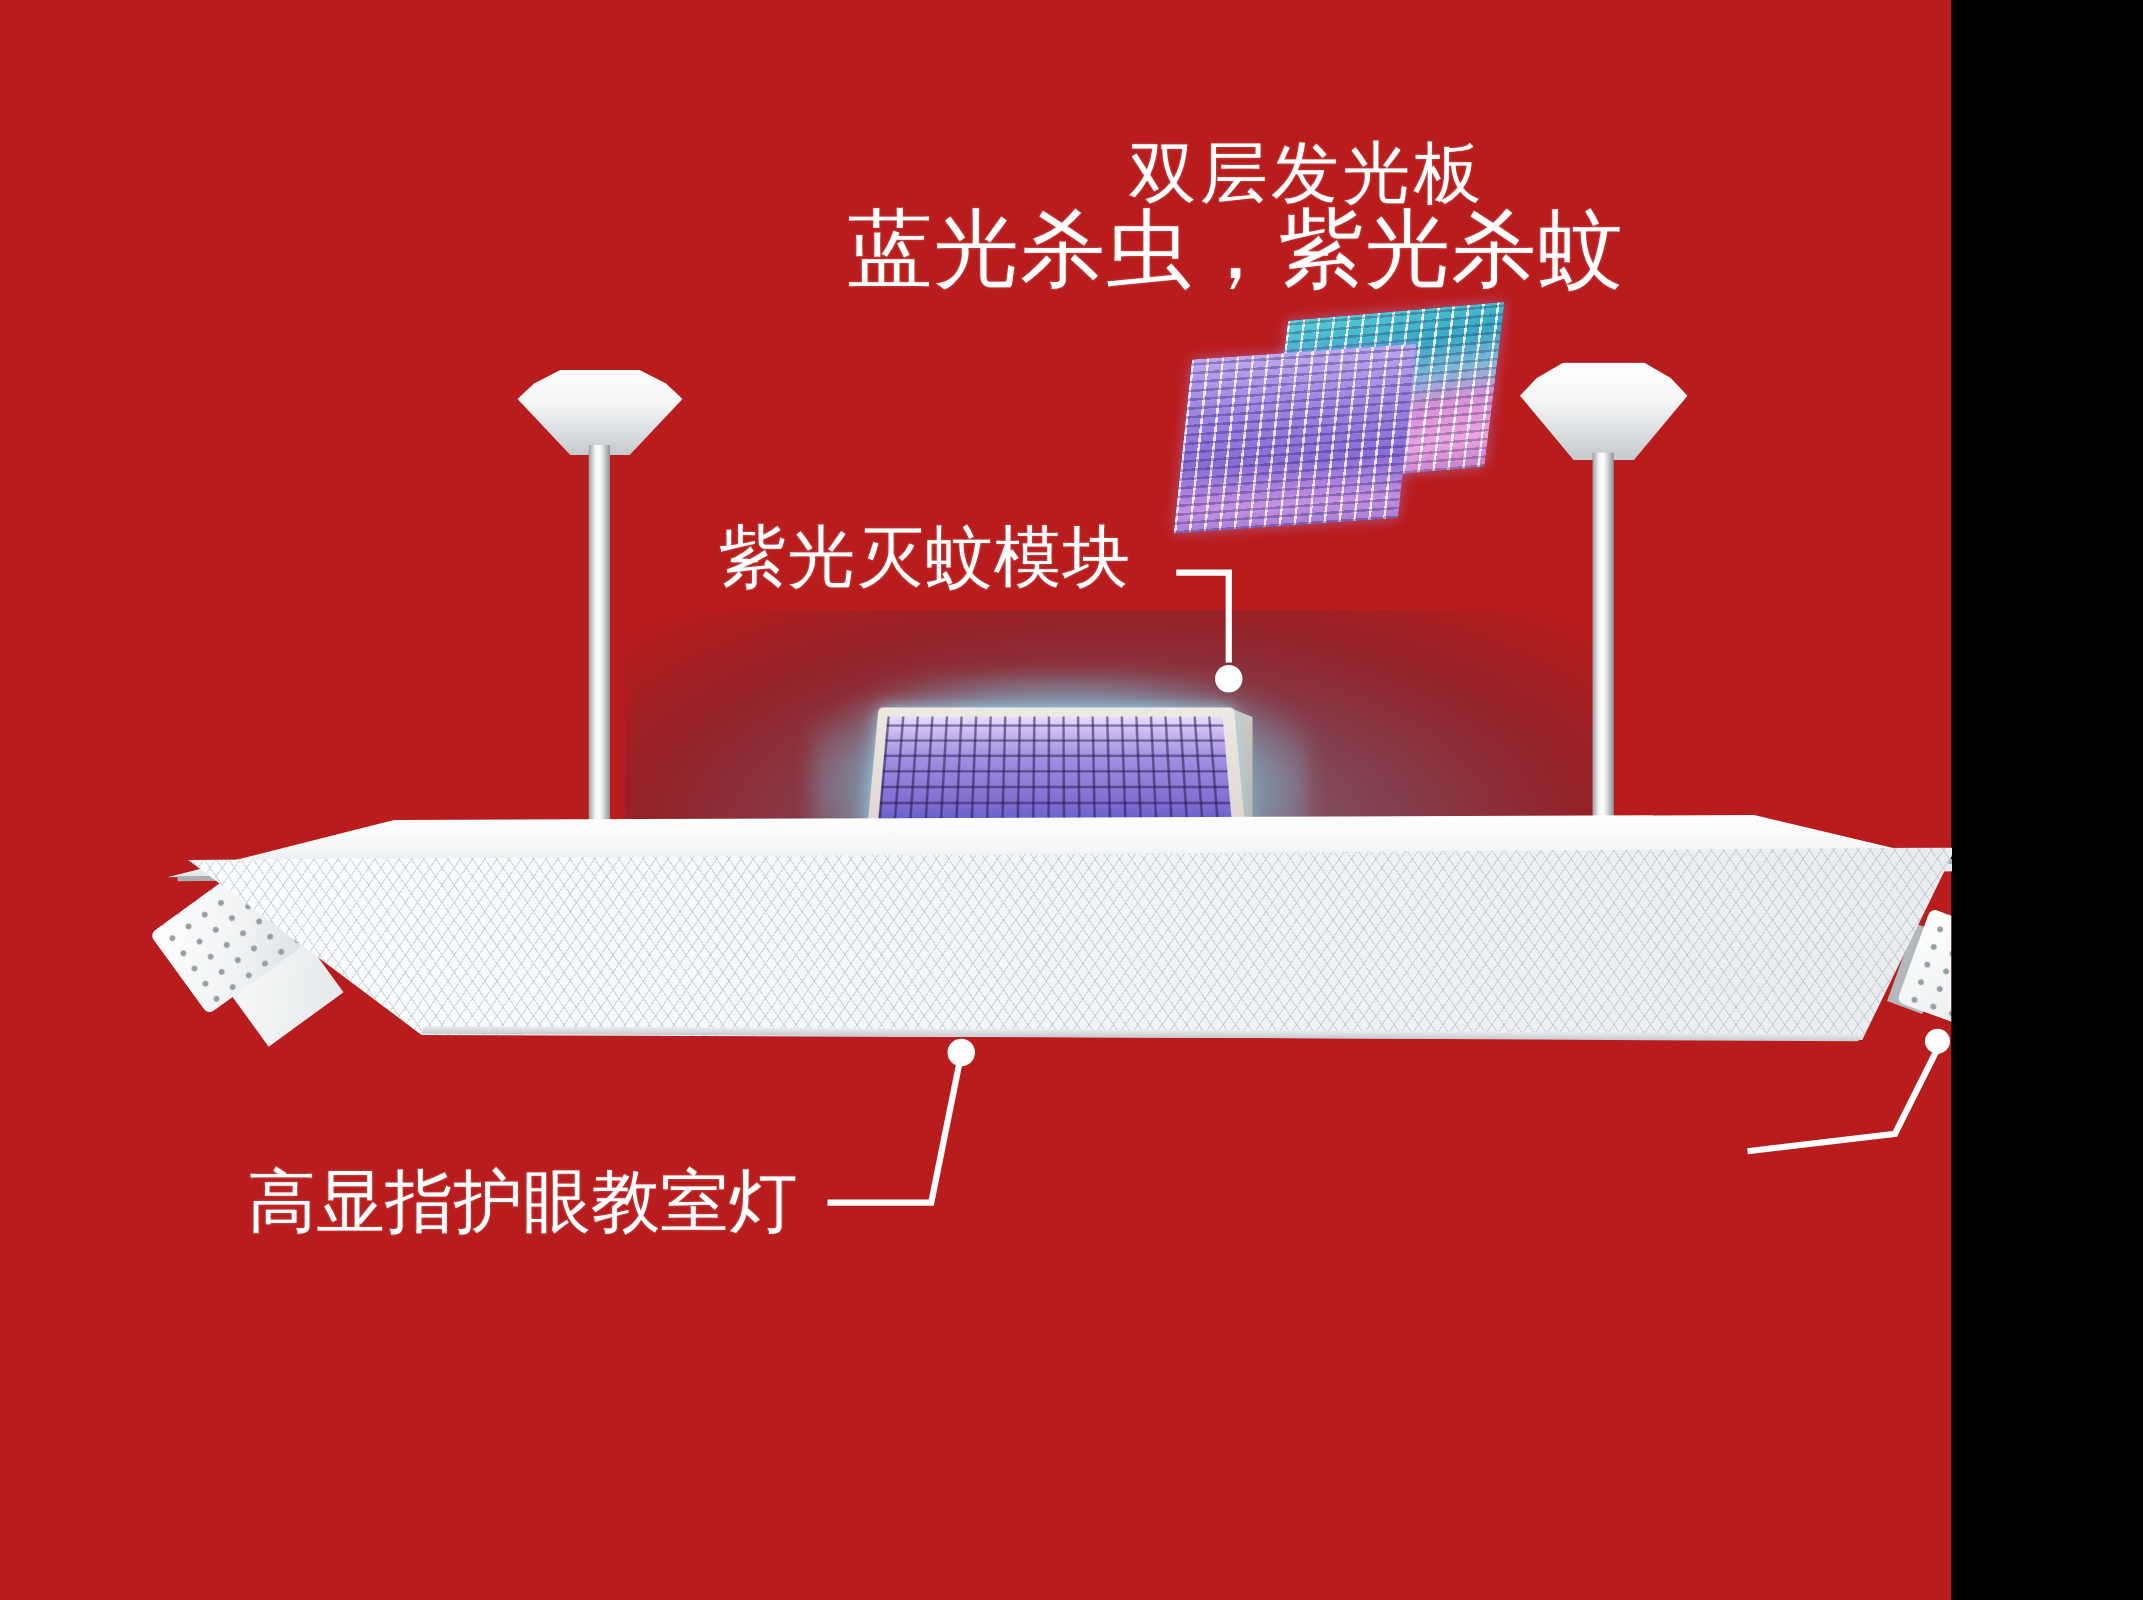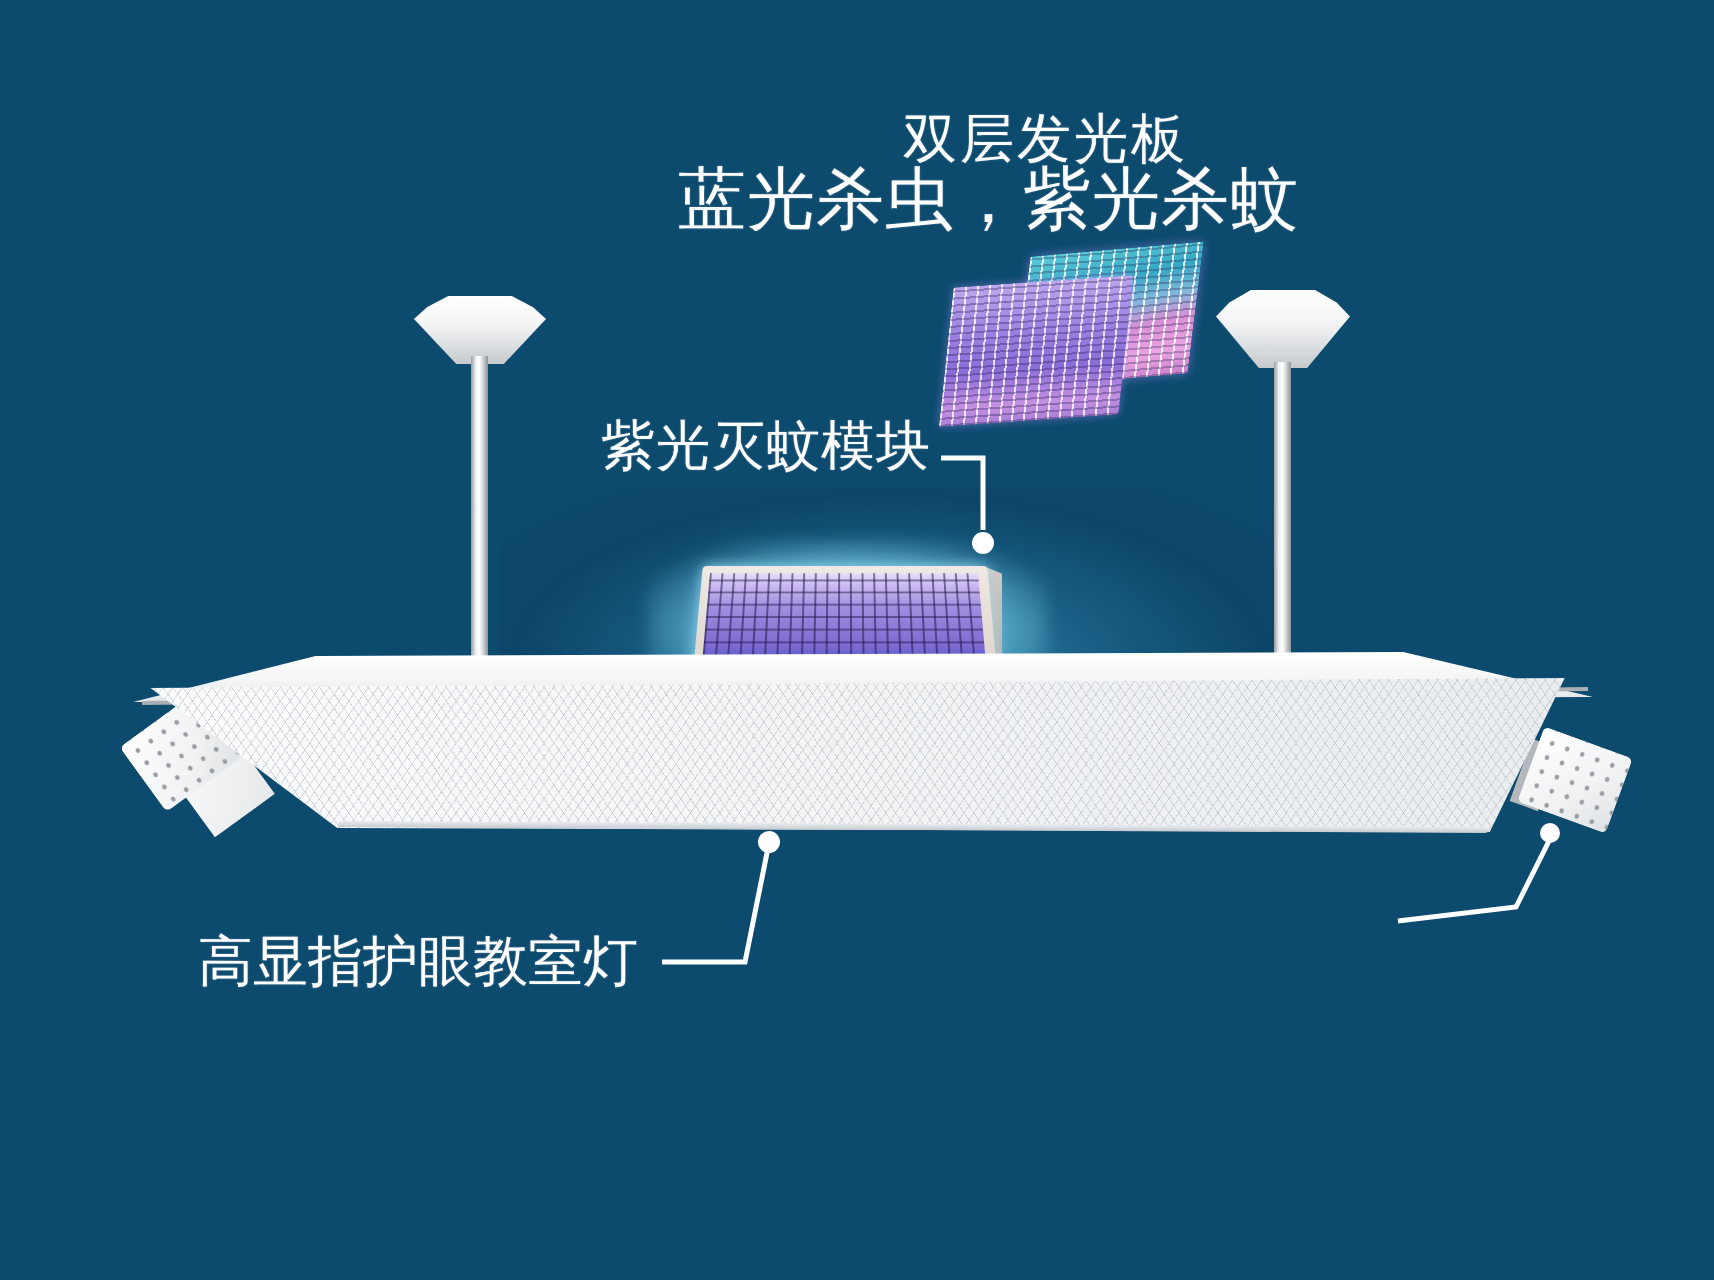--- a/index.html
+++ b/index.html
@@ -1,18 +1,18 @@
 <!DOCTYPE html>
 <html><head>
 <meta charset="utf-8">
 <style>
   html,body{margin:0;padding:0;background:#000;}
   #stage{
-    position:relative; width:1714px; height:1280px;
-    background:#0c4a6e; overflow:hidden;
+    position:relative; width:1561px; height:1280px;
+    background:#b91c1c; overflow:hidden;
     font-family:"DejaVu Sans","Liberation Sans",sans-serif;
   }
   .abs{position:absolute;}
   .label{
     color:#fff; font-weight:500; white-space:nowrap;
     text-shadow:0 0 2px rgba(255,255,255,0.35);
   }
   
   .glow-wide{
     left:500px; top:488px; width:780px; height:280px;
@@ -126,21 +126,21 @@
     transform:rotate(20deg);
   }
   .end-side-right{
     left:1520px; top:742px; width:30px; height:66px;
     transform:rotate(20deg);
     background:#b4b8bc;
   }
   
   .lbl-dual-title{left:903px; top:103px; font-size:54px; letter-spacing:3px;}
   .lbl-dual-sub{left:678px; top:154px; font-size:68px; letter-spacing:1px;}
-  .lbl-uv{left:575px; top:410px; font-size:54px; letter-spacing:1px;margin-left:26px;}
+  .lbl-uv{left:575px; top:410px; font-size:54px; letter-spacing:1px;}
   .lbl-light{left:198px; top:925px; font-size:55px;}
   .lbl-anion{left:1102px; top:890px; font-size:54px; letter-spacing:1px;}
   svg.connectors{left:0; top:0; pointer-events:none;}
 </style>
 </head>
 <body>
 
 <div id="stage">
 
   <div class="abs glow-wide"></div>

